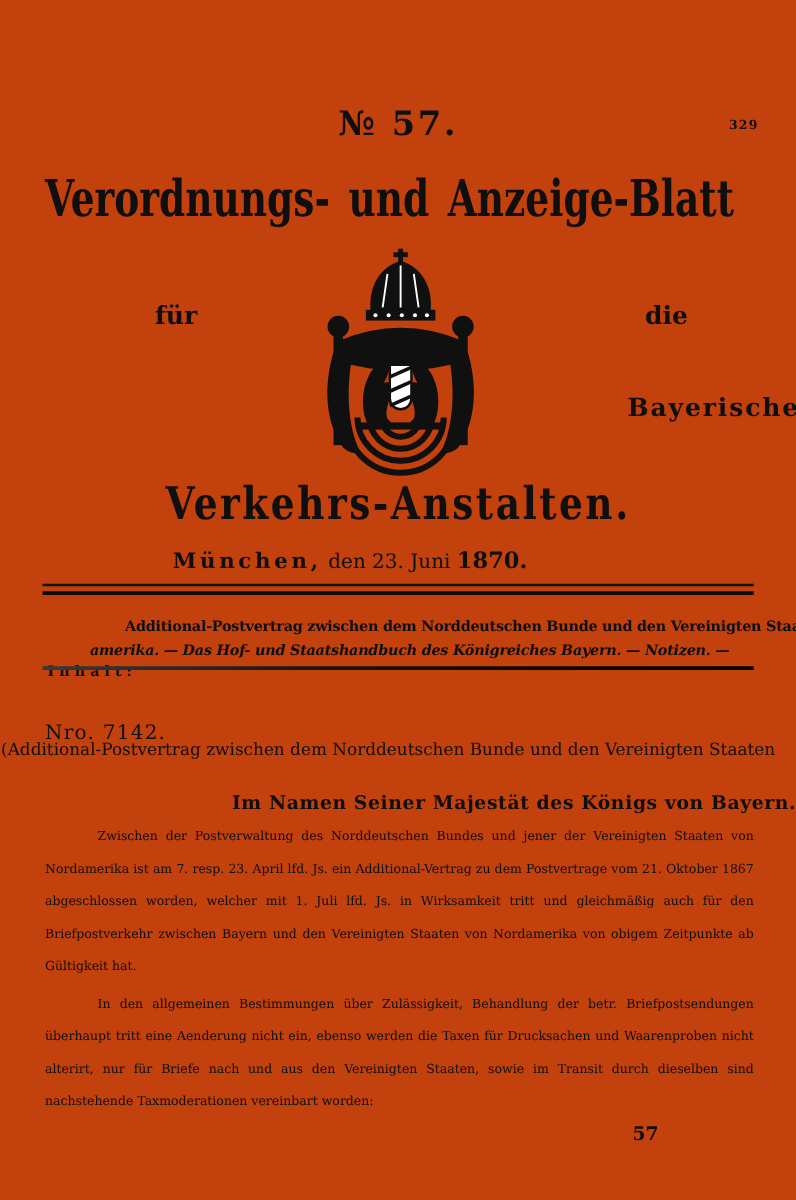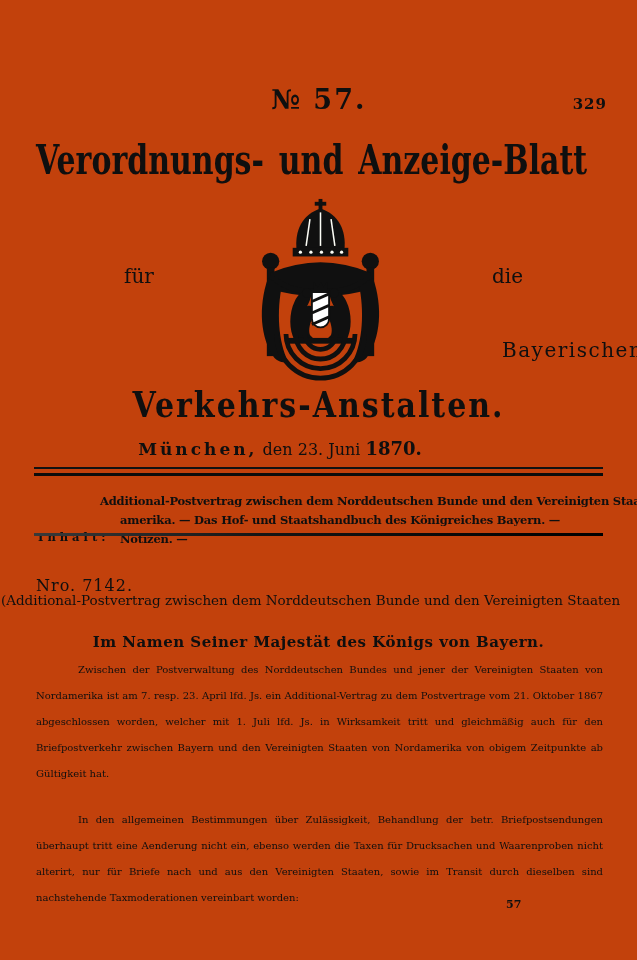--- a/index.html
+++ b/index.html
@@ -13,32 +13,32 @@
   }
   .page { position:absolute; inset:0; background:#c2410c; }
 
   .issue {
     position:absolute; top:84px; left:0; width:637px;
     text-align:center; font-size:27px; font-weight:bold;
     letter-spacing:2px;
   }
   .pagenum {
     position:absolute; top:95px; right:30px;
-    font-size:15px; font-weight:bold; letter-spacing:1px;
+    font-size:10px; font-weight:bold; letter-spacing:1px;
   }
   .title {
     position:absolute; top:136px; left:36px; width:566px;
     font-size:30px; font-weight:bold; white-space:nowrap;
     display:flex; justify-content:space-between;
     transform:scaleY(1.35); transform-origin:top center;
   }
   .title::after { content:""; }
-  .word { position:absolute; font-size:20px; font-weight:normal;margin-top:24px; }
+  .word { position:absolute; font-size:20px; font-weight:bold; }
   .fur  { top:240px; left:124px; }
-  .die  { top:240px; left:492px; }
+  .die  { top:240px; left:516px; }
   .koeniglich  { top:311px; left:95px;  letter-spacing:3px; }
   .bayerischen { top:314px; left:502px; letter-spacing:1.5px; }
   .crest { position:absolute; top:198px; left:238px; width:165px; height:184px; display:block; }
   .crest svg { width:100%; height:100%; display:block; }
 
   .subtitle {
     position:absolute; top:383px; left:0; width:637px;
     text-align:center; font-size:30px; font-weight:bold; letter-spacing:2px;
     transform:scaleY(1.2); transform-origin:top center;
   }
@@ -53,42 +53,42 @@
   .rule-double {
     position:absolute; top:467px; left:34px; width:569px; height:9px;
     border-top:2px solid #121212; border-bottom:3px solid #0c0c0c;
   }
   .inhalt {
     position:absolute; top:492px; left:38px; width:565px;
     font-size:11.5px; line-height:19px; letter-spacing:-0.2px; font-weight:bold;
   }
   .inh-label { position:absolute; left:0; top:0; letter-spacing:4px;margin-top:36px; }
   .inh-line1 { margin-left:62px; white-space:nowrap; text-align:justify; }
-  .inh-line2 { margin-left:82px; }
+  .inh-line2 { margin-left:34px;font-style:italic; }
   .rule-single {
     position:absolute; top:533px; left:34px; width:569px; height:3px;
     background:linear-gradient(90deg,#3a3a3a,#151515 40%,#000);
   }
 
   .nro { position:absolute; top:576px; left:36px; font-size:16px; letter-spacing:1px; }
   .subject {
     position:absolute; top:590px; left:0; width:621px;
     text-align:center; font-size:13.5px; line-height:21px;
   }
   .invocation {
     position:absolute; top:633px; left:0; width:637px;
-    text-align:center; font-size:15px; font-weight:bold; letter-spacing:0.5px;
+    text-align:right; font-size:15px; font-weight:bold; letter-spacing:0.5px;
   }
   .bodytext {
     position:absolute; top:657px; left:36px; width:567px;
     font-size:10px; line-height:26px; text-align:justify;
   }
   .para { text-indent:42px; }
-  .para + .para { margin-top:20px; }
-  .sig { position:absolute; top:898px; left:506px; font-size:11px; font-weight:bold; }
+  .para + .para { margin-top:4px; }
+  .sig { position:absolute; top:898px; left:506px; font-size:15px; font-weight:bold; }
 </style>
 </head>
 <body>
 
 <div class="page">
 
   <div class="issue">№ 57.</div>
   <div class="pagenum">329</div>
 
   <h1 class="title">

